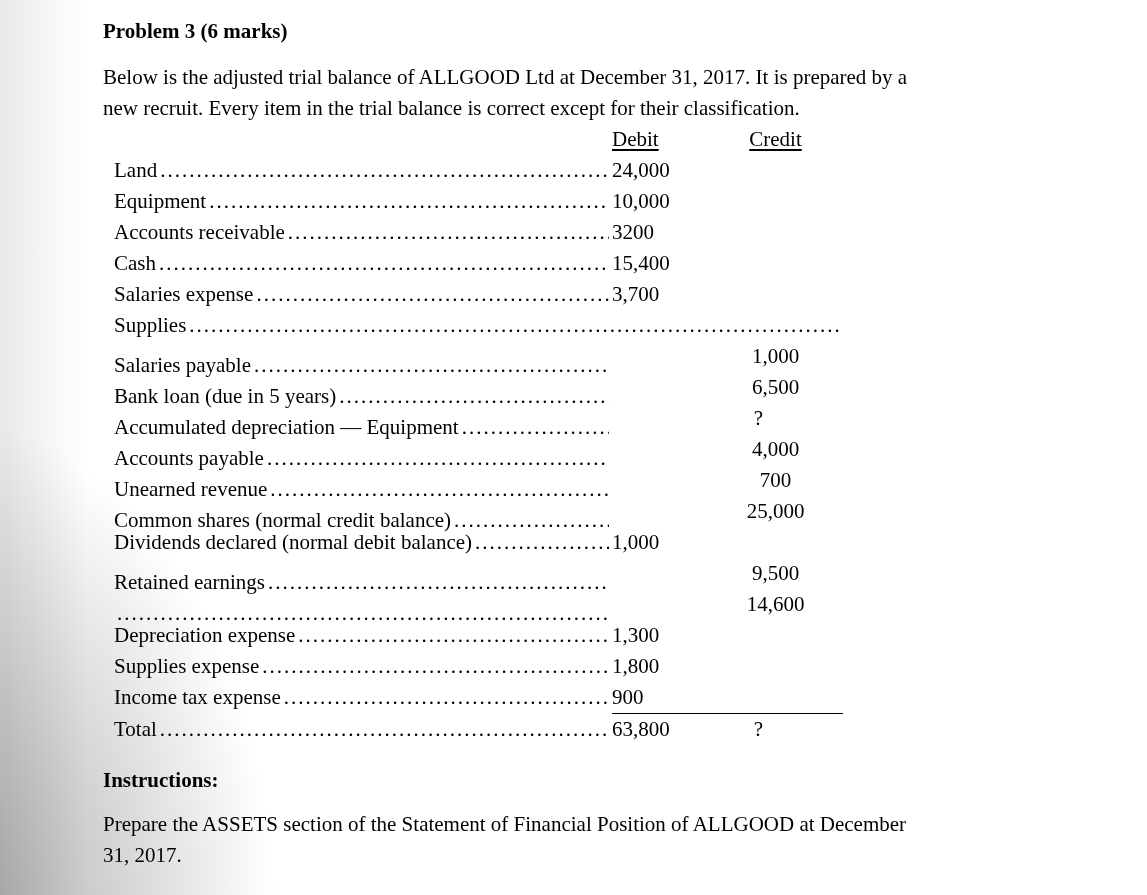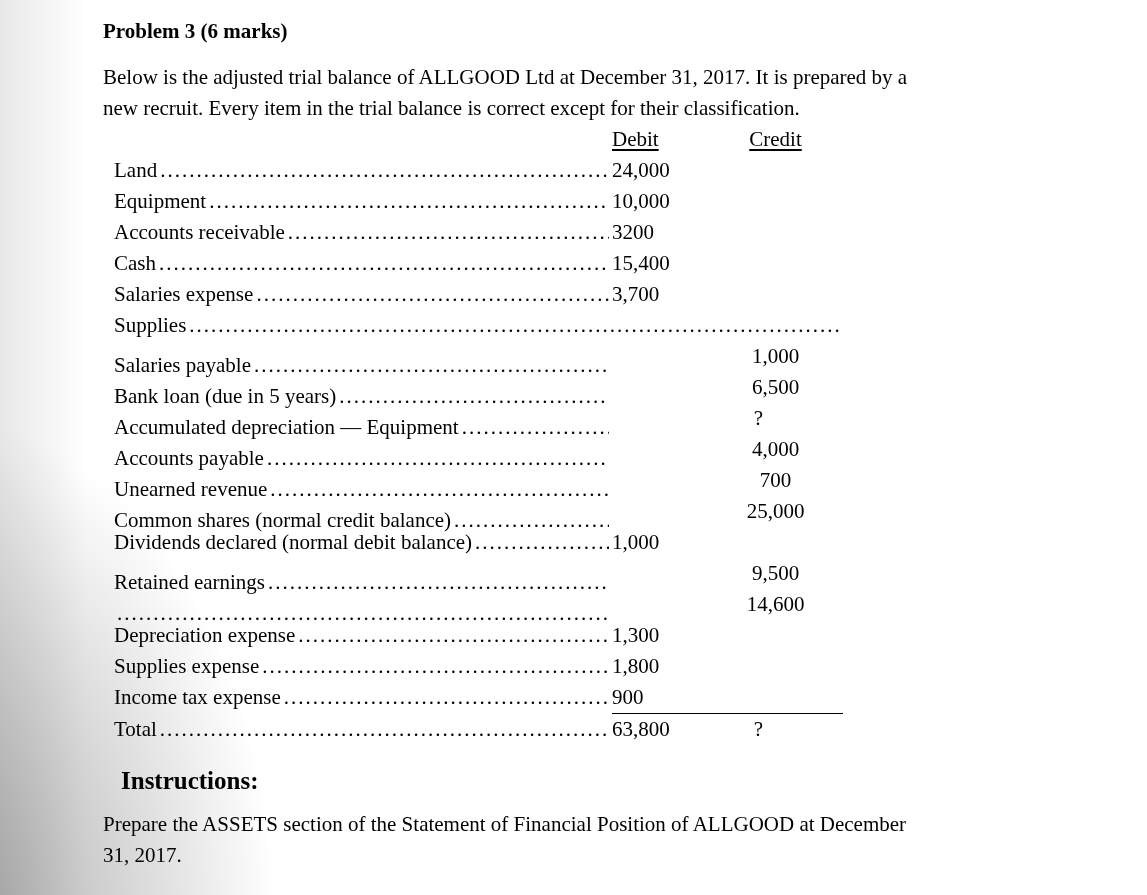--- a/index.html
+++ b/index.html
@@ -55,26 +55,25 @@
     letter-spacing: 2px;
     margin: 0 3px;
   }
   .amounts { display: flex; flex: none; }
   .debit  { width: 110px; text-align: left; white-space: nowrap; }
   .credit { width: 121px; text-align: center; white-space: nowrap; padding-right: 14px; }
   .credit.q { padding-right: 48px; }
   .trow.total .amounts { border-top: 1.5px solid #000; }
   .hdr { text-decoration: underline; text-underline-offset: 3px; font-weight: normal; }
   .instructions-h {
-    font-size: 25px;
+    font-size: 21px;
     font-weight: bold;
     line-height: 31px;
     margin-top: 21px;
     margin-bottom: 13px;
-    margin-left: 18px;
   }
 </style>
 </head>
 <body>
 
 <div class="shade"></div>
 
 <div class="page">
 
   <h1 class="title">Problem 3 (6 marks)</h1>

